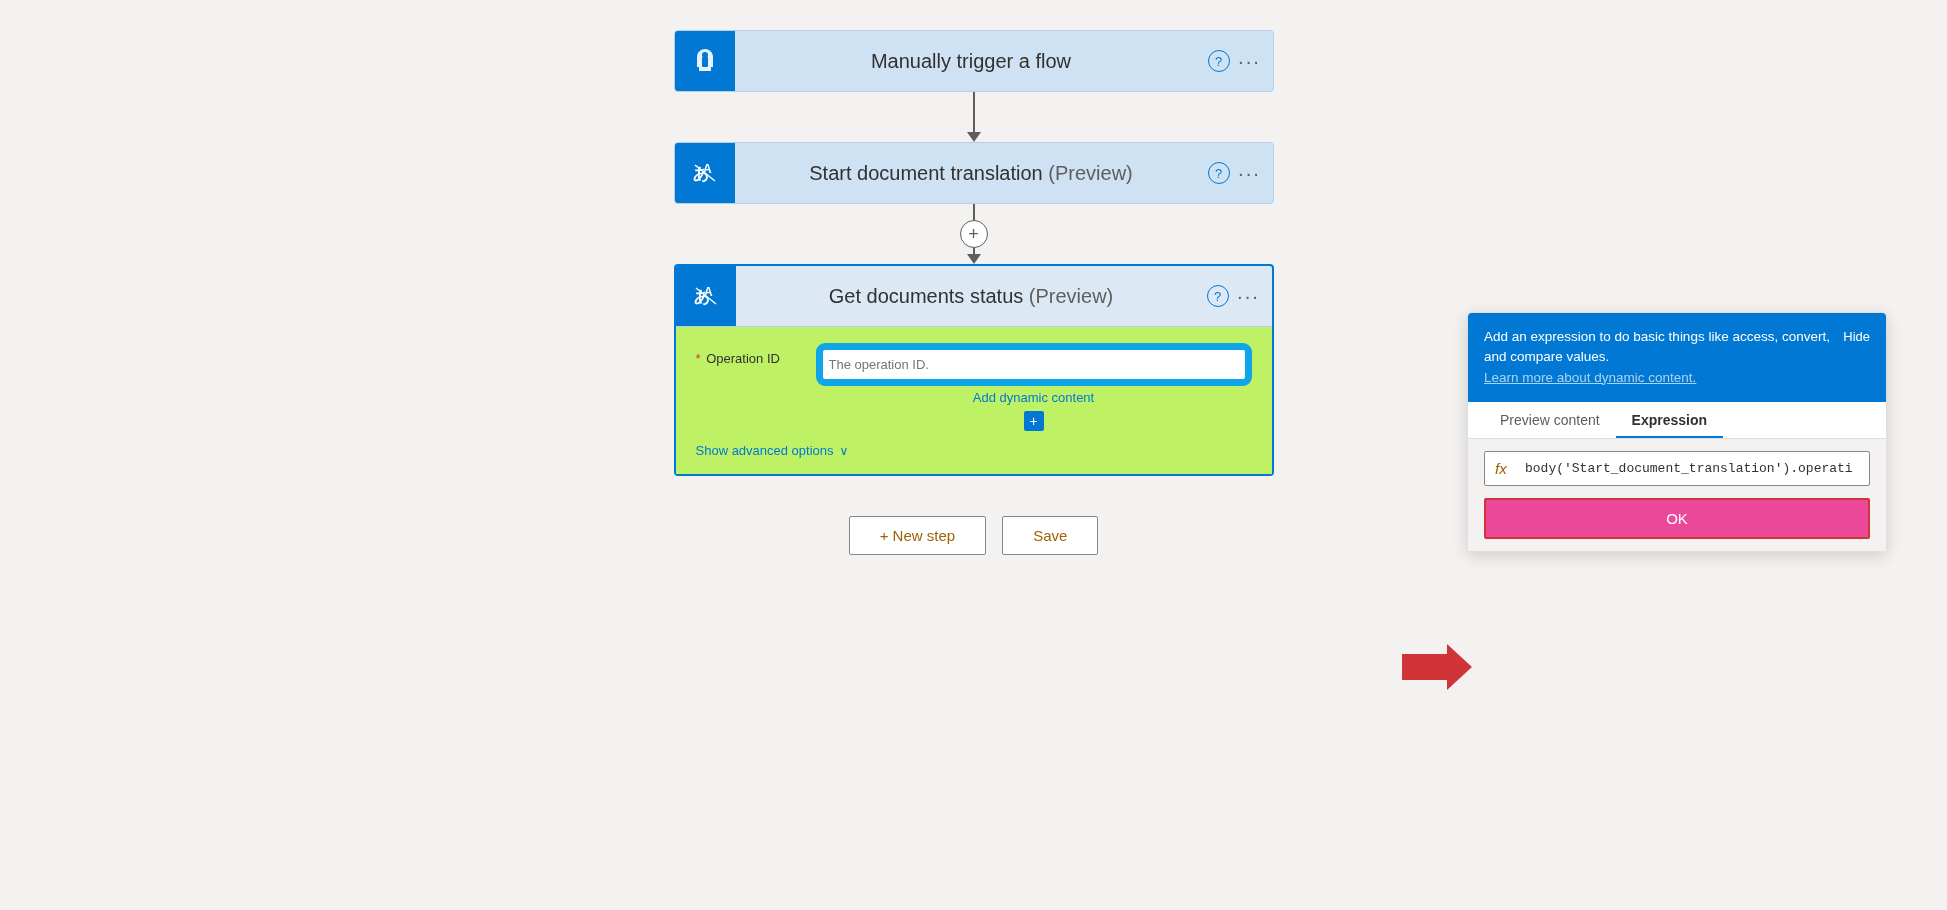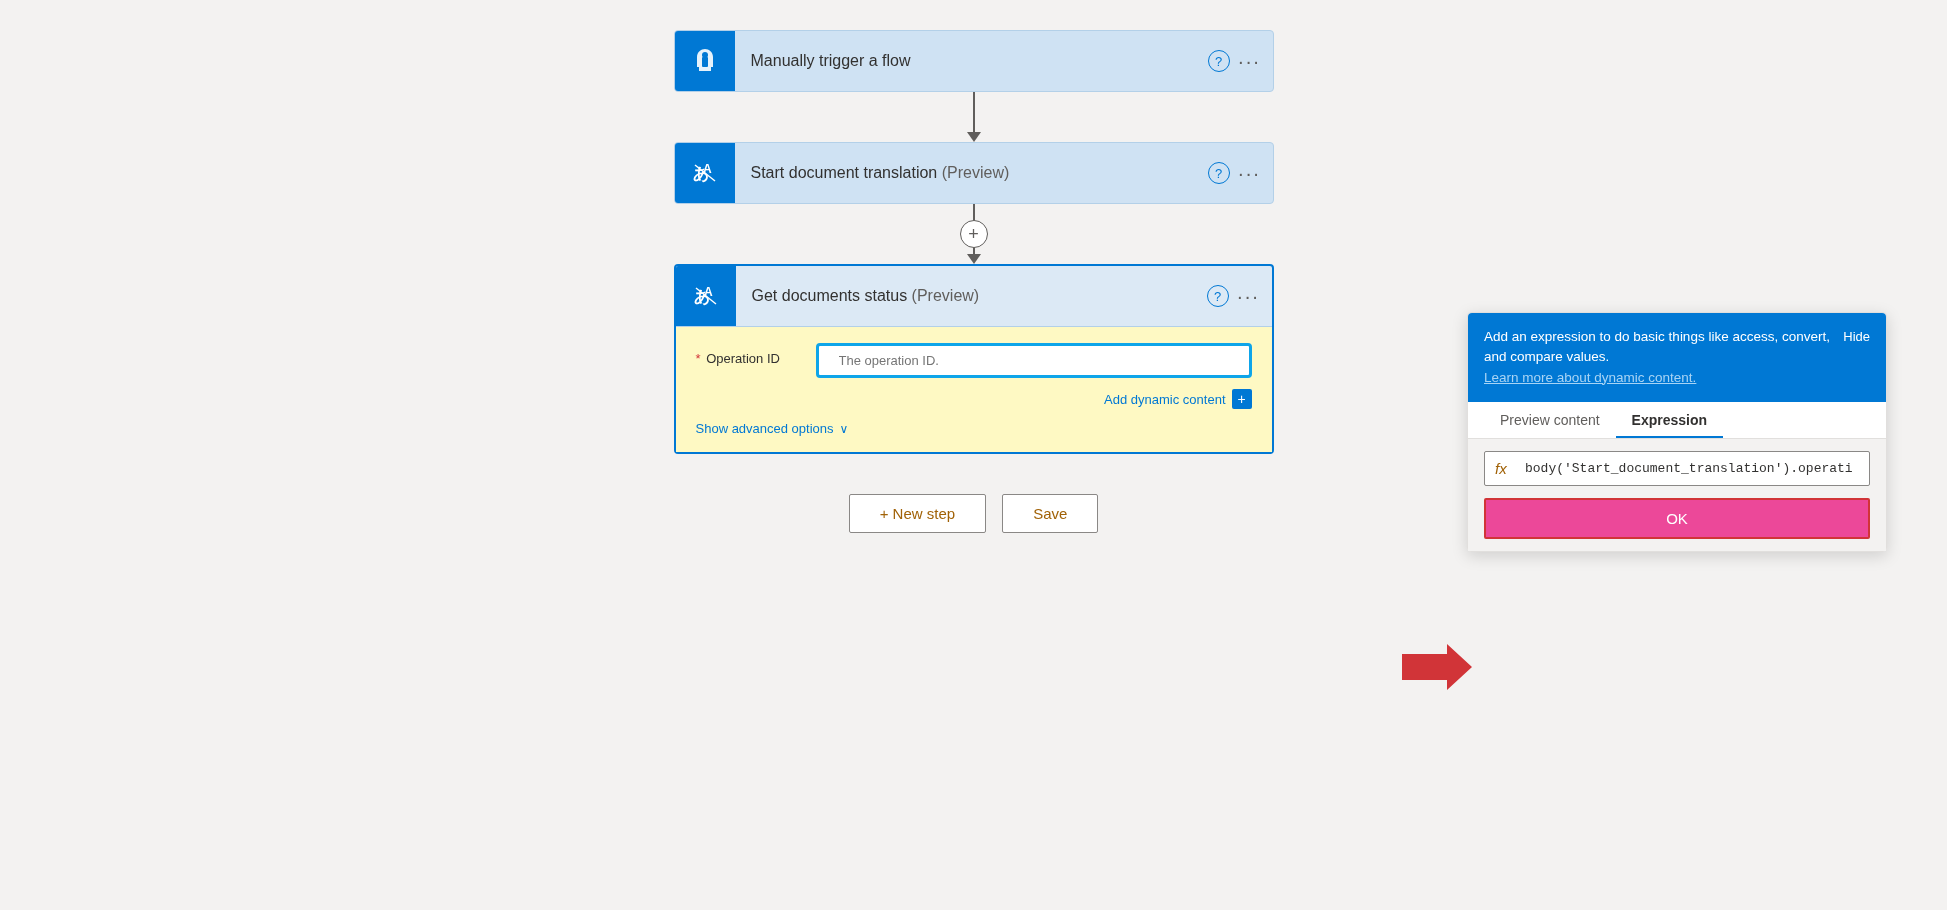--- a/index.html
+++ b/index.html
@@ -54,23 +54,24 @@
 
     .flow-block-icon svg {
       width: 32px;
       height: 32px;
       fill: white;
     }
 
     .flow-block-title {
       flex: 1;
       padding: 0 16px;
-      font-size: 16px;
+      font-size: 20px;
       font-weight: 400;
       color: #323130;
+      text-align: center;
     }
 
     .flow-block-title .preview-text {
       color: #605e5c;
       font-weight: 300;
     }
 
     .flow-block-actions {
       display: flex;
       align-items: center;
@@ -149,21 +150,21 @@
 
     .flow-block-expanded .block-header {
       display: flex;
       align-items: center;
       border-bottom: 1px solid #b3d0e8;
       min-height: 60px;
     }
 
     .flow-block-expanded .block-body {
       padding: 16px 20px;
-      background: #fef9c3;
+      background: #bef264;
       margin: 0;
     }
 
     .field-row {
       display: flex;
       align-items: flex-start;
       margin-bottom: 8px;
     }
 
     .field-label {
@@ -177,35 +178,36 @@
       color: #d13438;
       margin-right: 2px;
     }
 
     .field-input-wrap {
       flex: 1;
     }
 
     .field-input {
       width: 100%;
-      border: 3px solid #0ea5e9;
-      border-radius: 4px;
-      padding: 7px 20px;
+      border: 7px solid #0ea5e9;
+      border-radius: 9px;
+      padding: 7px 6px;
       font-size: 13px;
       color: #a19f9d;
       background: white;
       outline: none;
     }
 
     .add-dynamic-row {
       display: flex;
       justify-content: flex-end;
-      margin-top: 11px;
+      margin-top: 4px;
       align-items: center;
       gap: 6px;
+      flex-direction: column;
     }
 
     .add-dynamic-link {
       color: #0078d4;
       font-size: 13px;
       cursor: pointer;
       text-decoration: none;
     }
 
     .add-dynamic-plus {

